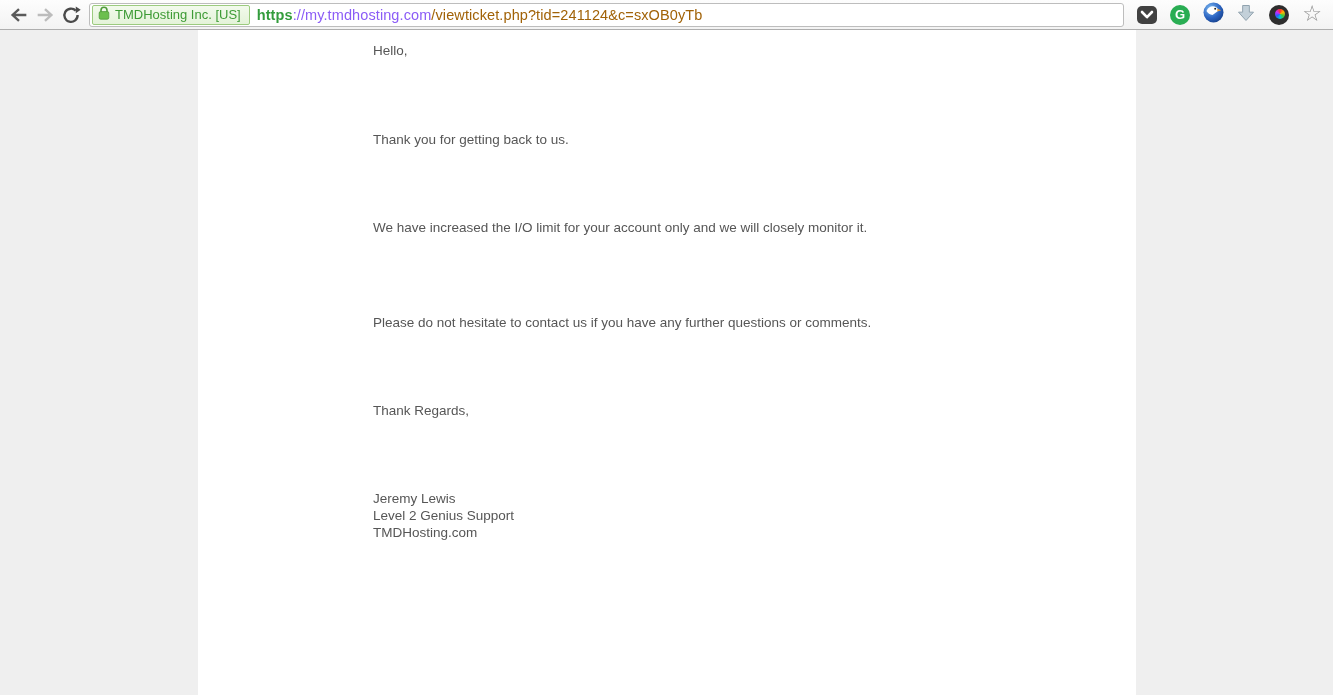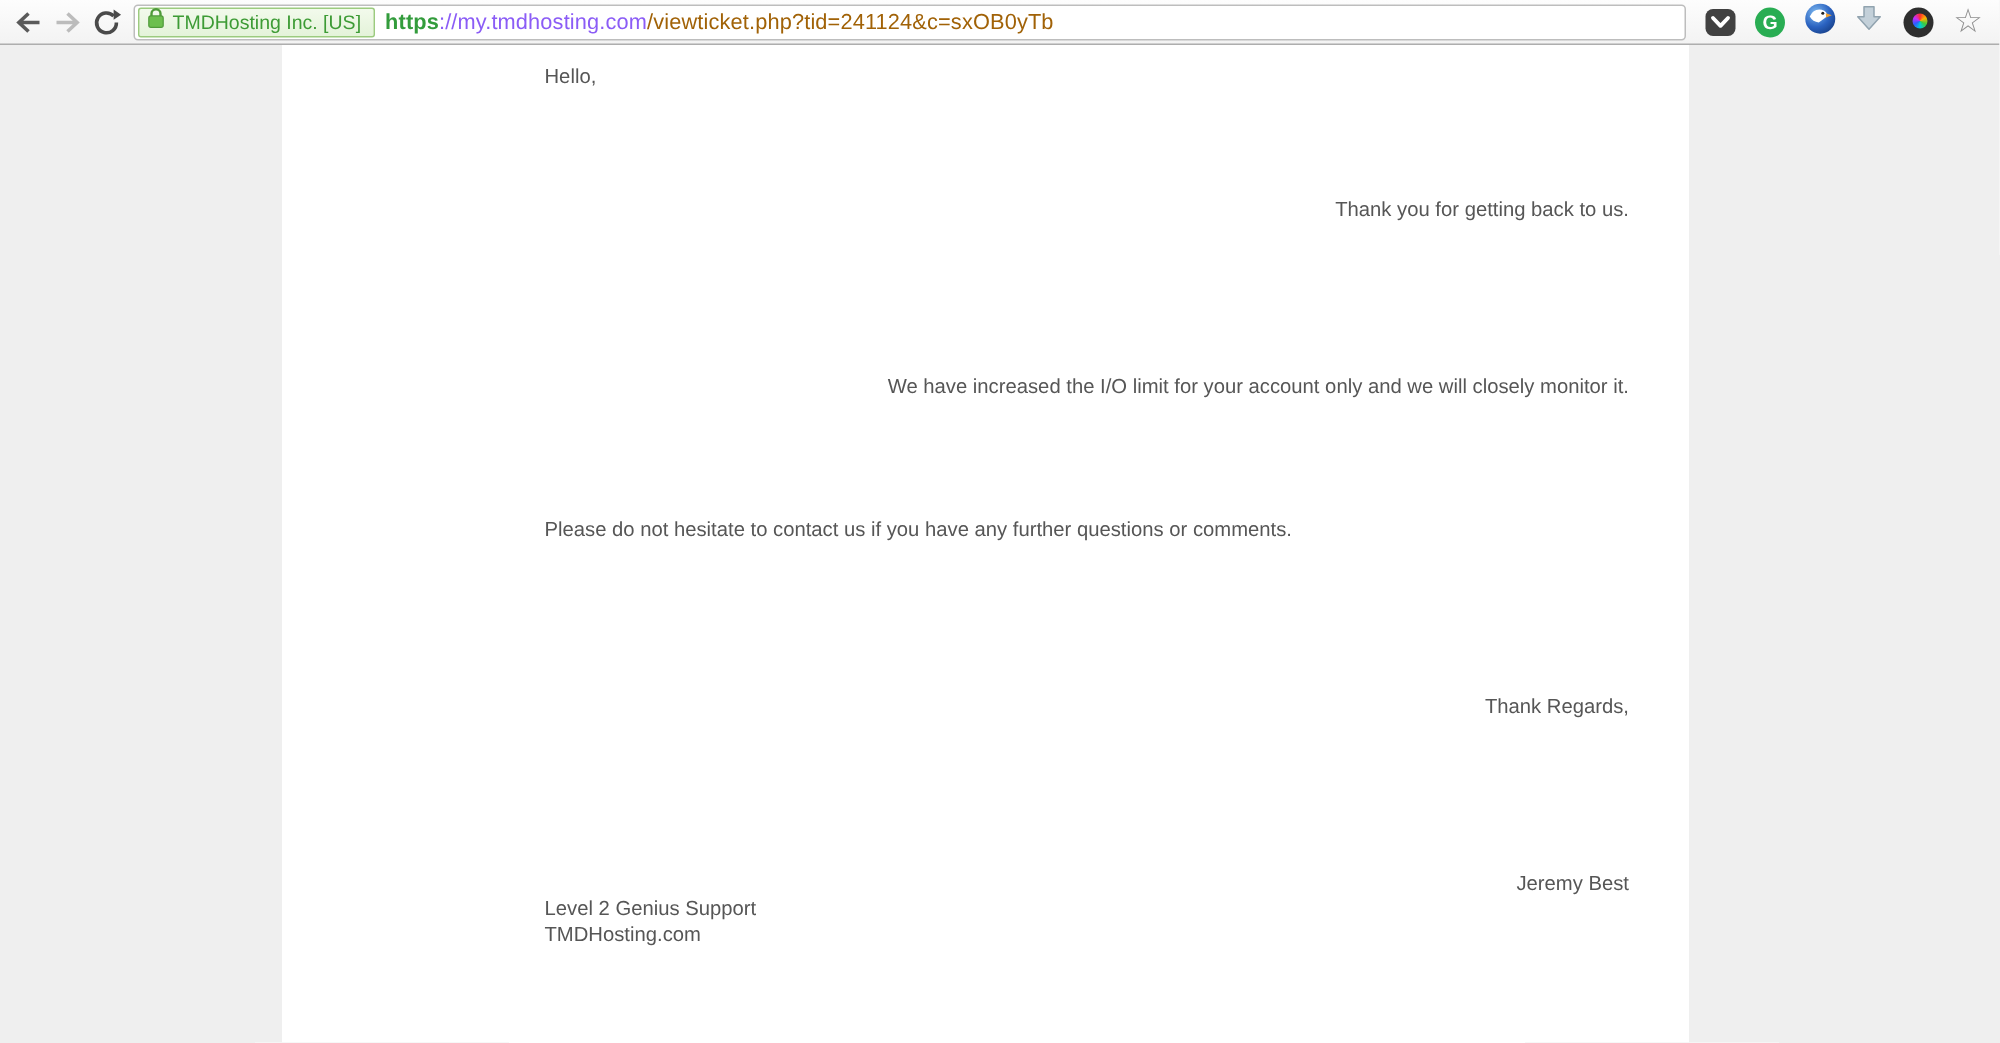--- a/index.html
+++ b/index.html
@@ -111,35 +111,35 @@
   }
 
   
   .page {
     position: relative;
     height: 665px;
     background: #efefef;
   }
   .content-column {
     position: absolute;
-    left: 188px;
+    left: 198px;
     top: 0;
     width: 938px;
     height: 665px;
     background: #ffffff;
   }
   .ticket-message {
     padding: 12px 40px 0 175px;
     font-size: 13.5px;
     line-height: 17px;
     color: #565656;
   }
   .msg-line { display: block; }
-  .gap-72  { margin-top: 72px; text-align: right; }
-  .gap-71  { margin-top: 101px; text-align: right; }
+  .gap-72  { margin-top: 72px; }
+  .gap-71  { margin-top: 71px; }
   .gap-159 { margin-top: 78px; }
   .gap-27  { }
 </style>
 </head>
 <body>
 
 <div class="toolbar">
 
   <div class="nav-btn">
     <span>
@@ -235,18 +235,18 @@
 </div>
 
 <div class="page">
   <div class="content-column">
     <div class="ticket-message">
       <span class="msg-line">Hello,</span>
       <span class="msg-line gap-72">Thank you for getting back to us.</span>
       <span class="msg-line gap-71">We have increased the I/O limit for your account only and we will closely monitor it.</span>
       <span class="msg-line gap-159">Please do not hesitate to contact us if you have any further questions or comments.</span>
       <span class="msg-line gap-71">Thank Regards,</span>
-      <span class="msg-line gap-71">Jeremy Best</span>
+      <span class="msg-line gap-71">Jeremy Lewis</span>
       <span class="msg-line gap-27">Level 2 Genius Support</span>
       <span class="msg-line gap-27">TMDHosting.com</span>
     </div>
   </div>
 </div>
 
 </body></html>

